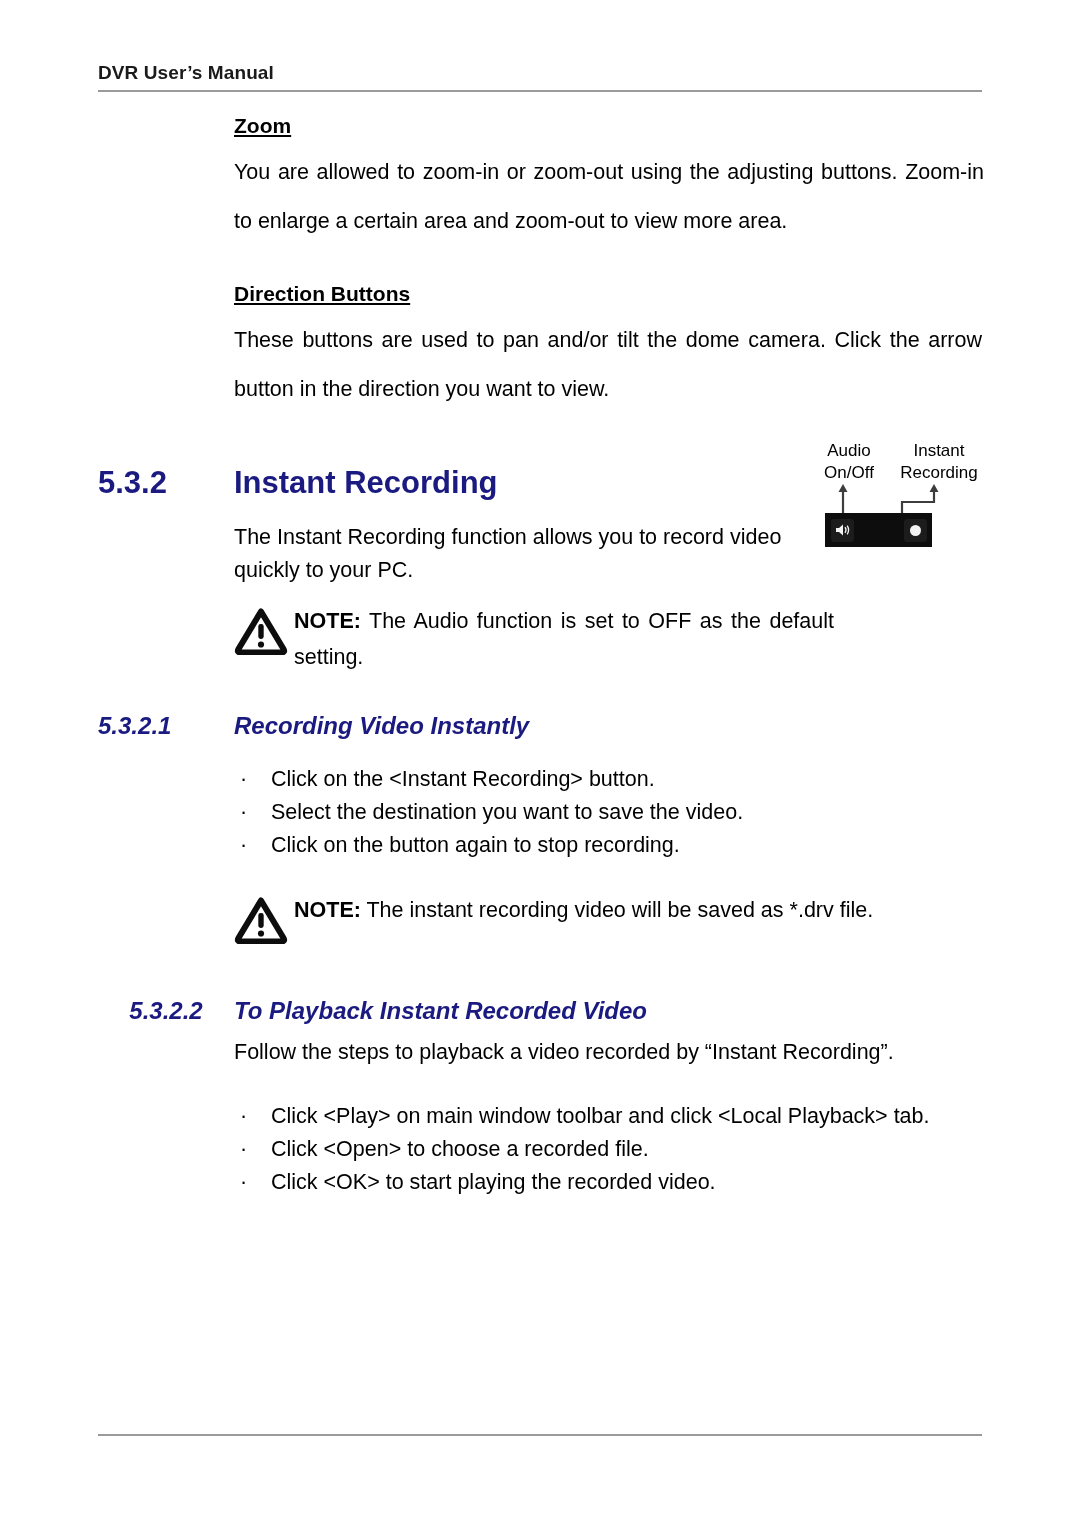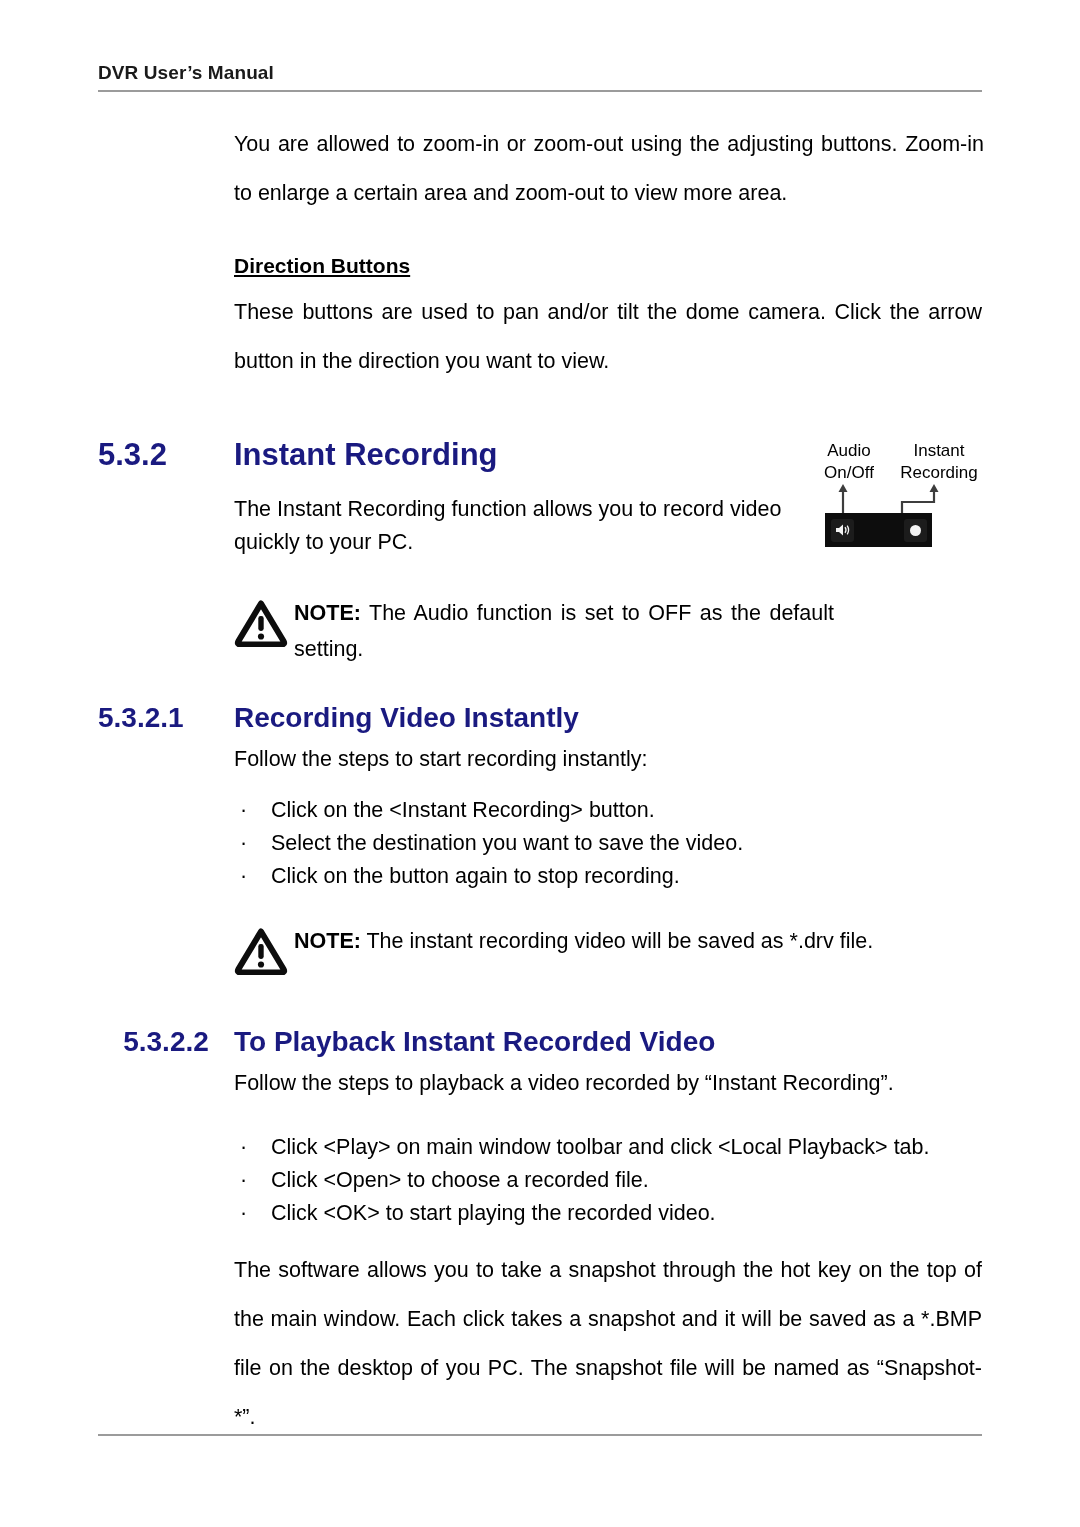--- a/index.html
+++ b/index.html
@@ -101,22 +101,23 @@
   .heading .num {
     display: block;
     width: 136px;
     flex: 0 0 136px;
   }
   .h2 {
     font-size: 31px;
     line-height: 42px;
   }
   .h3 {
-    font-size: 28px;
+    font-size: 24px;
     line-height: 34px;
+    font-style: italic;
   }
 
   
   ul.bullets {
     list-style: none;
     margin: 0;
     padding: 0;
   }
   ul.bullets li {
     position: relative;
@@ -215,55 +216,55 @@
 <div class="page">
 
   <div class="header">
     <div class="header-title">DVR User’s Manual</div>
     <div class="header-rule"></div>
   </div>
 
   <div class="content">
 
     <div class="body-indent">
+      <div class="runin-head">Zoom</div>
       <p class="para" style="width:750px;margin-top:8px;">You are allowed to zoom-in or zoom-out using the adjusting buttons. Zoom-in to enlarge a certain area and zoom-out to view more area.</p>
     </div>
 
     <div class="body-indent" style="margin-top:34px;">
       <div class="runin-head">Direction Buttons</div>
       <p class="para" style="width:748px;margin-top:8px;">These buttons are used to pan and/or tilt the dome camera. Click the arrow button in the direction you want to view.</p>
     </div>
 
     <div class="heading h2" style="margin-top:48px;">
       <span class="num">5.3.2</span>
       <span>Instant Recording</span>
     </div>
 
     <div class="body-indent" style="margin-top:17px;">
       <p class="para noflow" style="width:560px;line-height:33px;">The Instant Recording function allows you to record video quickly to your PC.</p>
 
-      <div class="note-row" style="margin-top:36px;width:600px;">
+      <div class="note-row" style="margin-top:16px;width:600px;">
         <div class="note-icon">
           <svg width="54" height="48" viewBox="0 0 54 48" aria-hidden="true">
             <path d="M27 4.5 L49.5 42 Q51.5 45.5 47.5 45.5 L6.5 45.5 Q2.5 45.5 4.5 42 Z" fill="none" stroke="#0d0d0d" stroke-width="6" stroke-linejoin="round"></path>
             <rect x="24.3" y="17" width="5.4" height="15" rx="2.4" fill="#0d0d0d"></rect>
             <circle cx="27" cy="37.5" r="3.1" fill="#0d0d0d"></circle>
           </svg>
         </div>
         <div class="note-text"><b>NOTE:</b><span> The Audio function is set to OFF as the default setting.</span></div>
       </div>
     </div>
 
     <div class="heading h3" style="margin-top:34px;">
       <span class="num">5.3.2.1</span>
       <span>Recording Video Instantly</span>
     </div>
 
     <div class="body-indent" style="margin-top:9px;">
-      <p class="para noflow" style="line-height:30px;">Follow the steps to start recording instantly:</p>
 
       <ul class="bullets" style="margin-top:20px;">
         <li>
           <span class="bullet-dot">·</span>
           <span>Click on the &lt;Instant Recording&gt; button.</span>
         </li>
         <li>
           <span class="bullet-dot">·</span>
           <span>Select the destination you want to save the video.</span>
         </li>
@@ -303,23 +304,20 @@
           <span>Click &lt;Open&gt; to choose a recorded file.</span>
         </li>
         <li>
           <span class="bullet-dot">·</span>
           <span>Click &lt;OK&gt; to start playing the recorded video.</span>
         </li>
       </ul>
     </div>
 
 
-    <div class="body-indent" style="margin-top:16px;">
-      <p class="para" style="width:748px;">The software allows you to take a snapshot through the hot key on the top of the main window. Each click takes a snapshot and it will be saved as a *.BMP file on the desktop of you PC. The snapshot file will be named as “Snapshot-*”.</p>
-    </div>
 
   </div>
 
   <div class="figure">
     <div class="fig-labels">
       <div class="fig-label audio">
         <div>Audio</div>
         <div>On/Off</div>
       </div>
       <div class="fig-label instant">

